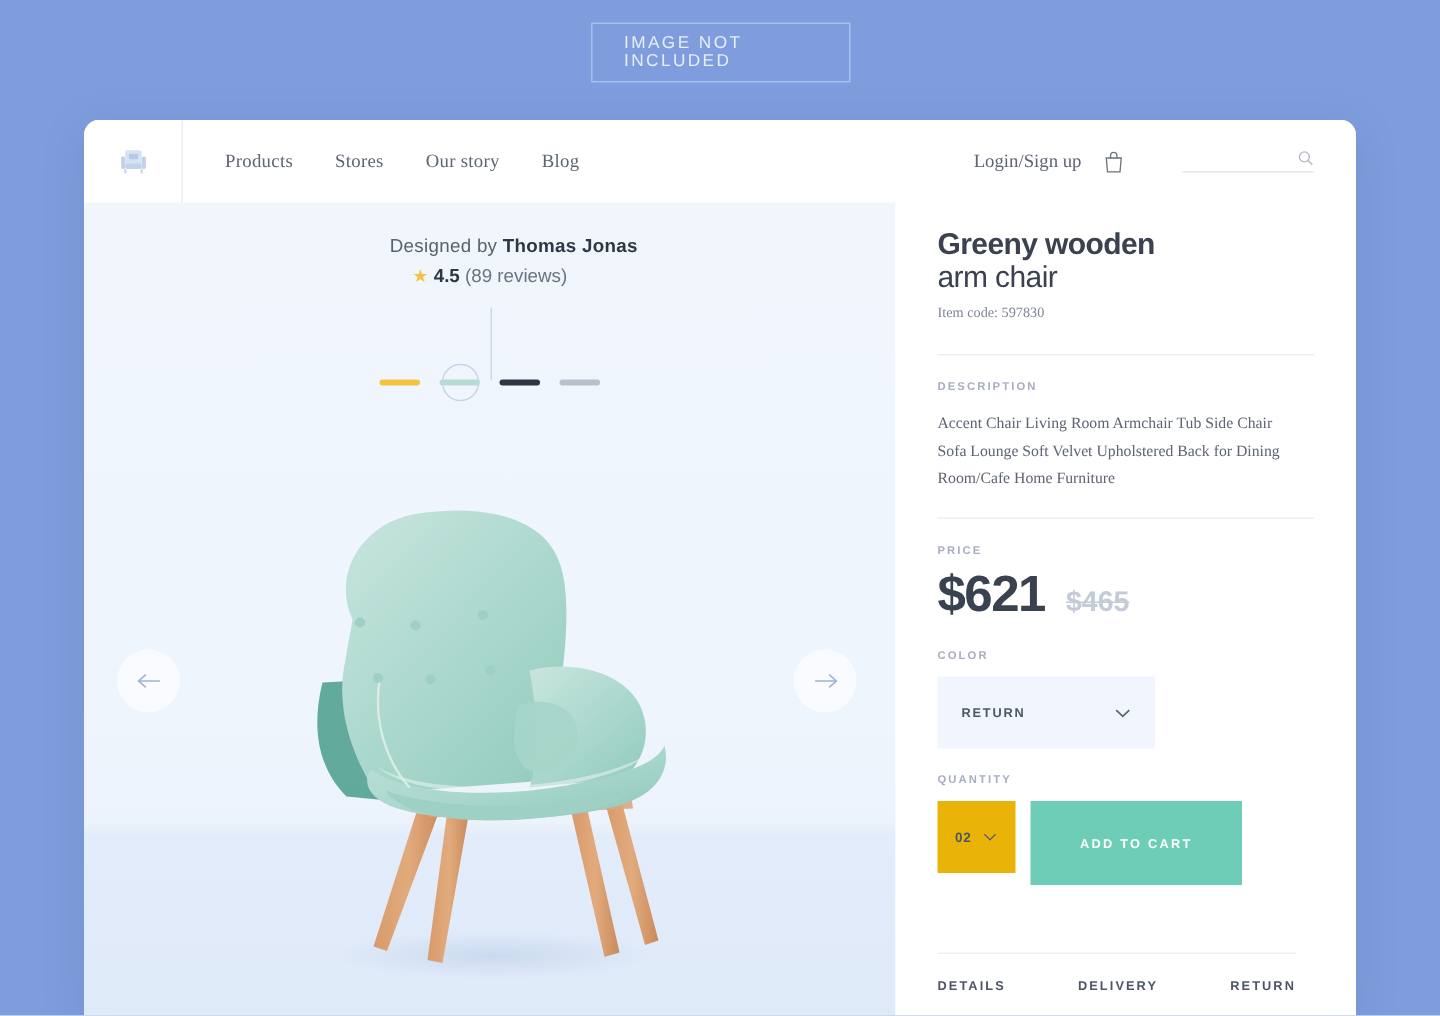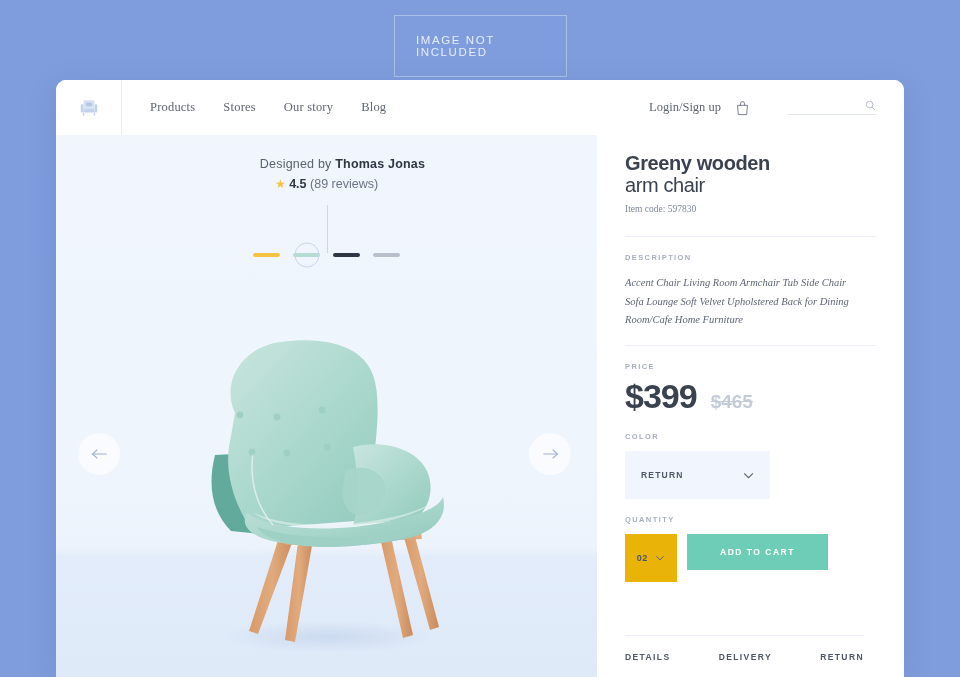--- a/index.html
+++ b/index.html
@@ -15,21 +15,21 @@
     font-family: "Liberation Sans", sans-serif;
     position: relative;
   }
 
   
   .banner {
     position: absolute;
     left: 394px;
     top: 15px;
     width: 173px;
-    height: 62px;
+    height: 40px;
     border: 1px solid #a8bfe9;
     display: flex;
     align-items: center;
     justify-content: flex-end;
     padding-left: 21px;
   }
   .banner-text {
     color: #e6edfb;
     font-size: 11.5px;
     letter-spacing: 1.6px;
@@ -256,21 +256,20 @@
     margin: 14px 0 0 0;
   }
 
   .desc {
     margin-top: 12px;
     font-family: "Liberation Serif", serif;
     font-size: 10.5px;
     line-height: 1.75;
     color: #5d6473;
     max-width: 230px;
-    font-style: italic;
   }
 
   .price-row {
     display: flex;
     align-items: baseline;
     gap: 14px;
     margin-top: 6px;
   }
   .price-now {
     font-size: 34px;
@@ -321,21 +320,21 @@
     cursor: pointer;
   }
   .qty-value {
     font-size: 9px;
     font-weight: 700;
     color: #4e5666;
     letter-spacing: .5px;
   }
   .add-cart {
     width: 141px;
-    height: 36px;
+    height: 56px;
     background: #6ecdb6;
     border: none;
     color: #ffffff;
     font-size: 8.5px;
     letter-spacing: 1.5px;
     font-weight: 600;
     cursor: pointer;
     font-family: "Liberation Sans", sans-serif;
   }
 
@@ -522,21 +521,21 @@
 
       <div class="hr mt22"></div>
 
       <div class="mt16 section-label">DESCRIPTION</div>
       <p class="desc">Accent Chair Living Room Armchair Tub Side Chair Sofa Lounge Soft Velvet Upholstered Back for Dining Room/Cafe Home Furniture</p>
 
       <div class="hr mt16"></div>
 
       <div class="mt16 section-label">PRICE</div>
       <div class="price-row">
-        <span class="price-now">$399</span>
+        <span class="price-now">$621</span>
         <span class="price-old">$465</span>
       </div>
 
       <div class="mt16 section-label">COLOR</div>
       <div class="select-box">
         <span class="select-value">RETURN</span>
         <svg width="11" height="7" viewBox="0 0 12 8" fill="none">
           <polyline points="1,1.6 6,6.4 11,1.6" stroke="#5b6374" stroke-width="1.3" fill="none"></polyline>
         </svg>
       </div>

